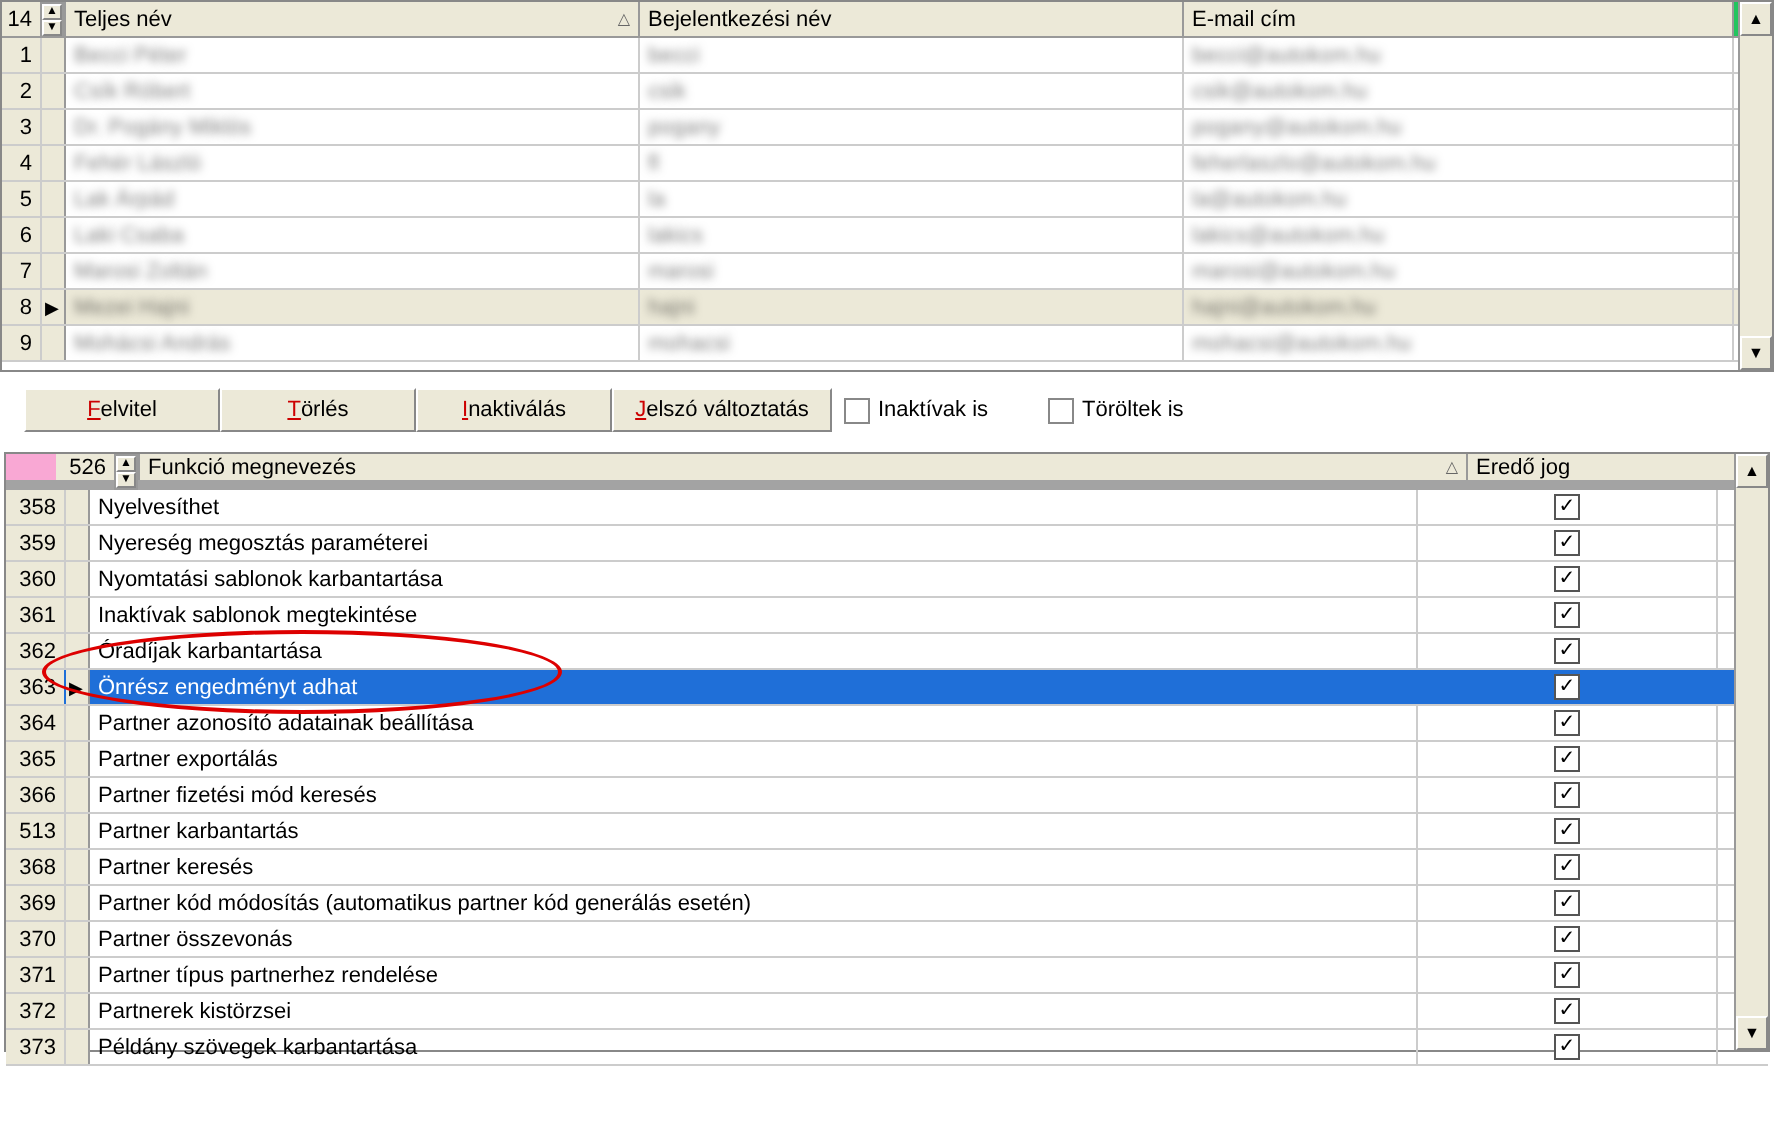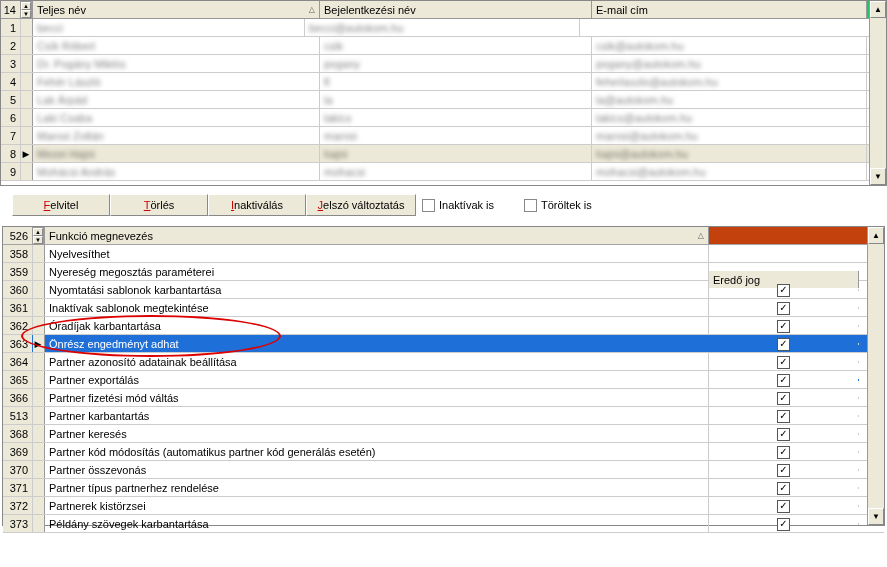--- a/index.html
+++ b/index.html
@@ -77,34 +77,34 @@
     background:#ece9d8;
     margin-right:-1px;
     font-size:11px;
     cursor:pointer;
     position:relative; top:1px;
   }
   .tab.active { background:#fff; border-bottom:1px solid #fff; z-index:2; }
 
   
   .func-table-wrap { border:1px solid #888; margin:2px; height: 300px; position:relative;}
-  .ft-header { display:flex; background:#c2410c; border-bottom:1px solid #a3a3a3; height:18px;}
+  .ft-header { display:flex; background:#f9a8d4; border-bottom:5px solid #a3a3a3; height:18px;justify-content:flex-end;}
   .ft-header .cell {
     background:#ece9d8; border-right:1px solid #999; padding:2px 4px; font-size:11px;
     display:flex;align-items:center;height:100%;
   }
   .ft-body { overflow:hidden; }
   .ft-row { display:flex; height:18px; border-bottom:1px solid #ccc;}
   .ft-row .cell { border-right:1px solid #ccc; padding:1px 4px; display:flex;align-items:center;}
   .ft-row.selected { background:#1f6fd8; color:#fff; }
   .ft-row.selected .cell { border-right-color:#1f6fd8;}
   .fcol-idx { width:30px; background:#ece9d8; border-right:1px solid #999; justify-content:flex-end; color:#000;}
   .ft-row.selected .fcol-idx {color:#000;}
   .fcol-name { width: 676px; }
-  .fcol-jog { width: 150px; justify-content:center;margin-top:44px;}
+  .fcol-jog { width: 150px; justify-content:center;}
   .check { width:13px;height:13px;border:1px solid #555;background:#fff;display:flex;align-items:center;justify-content:center;color:#000;font-size:10px;line-height:1;}
 
   
   .red-ellipse {
     position:absolute;
     border:2px solid #d00;
     border-radius:50%;
     pointer-events:none;
   }
 </style>
@@ -132,20 +132,21 @@
           <span>Bejelentkezési név</span>
         </div>
         <div class="cell col-email">
           <span>E-mail cím</span>
         </div>
       </div>
       <div class="ut-body" id="user-rows">
           <div class="ut-row">
             <div class="cell col-idx">1</div>
             <div class="cell" style="width:12px;padding:0;justify-content:center;background:#ece9d8;border-right:1px solid #999;"></div>
+            <div class="cell col-fullname blur">Becci Péter</div>
             <div class="cell col-login blur">becci</div>
             <div class="cell col-email blur">becci@autokom.hu</div>
           </div>
           <div class="ut-row">
             <div class="cell col-idx">2</div>
             <div class="cell" style="width:12px;padding:0;justify-content:center;background:#ece9d8;border-right:1px solid #999;"></div>
             <div class="cell col-fullname blur">Csík Róbert</div>
             <div class="cell col-login blur">csik</div>
             <div class="cell col-email blur">csik@autokom.hu</div>
           </div>
@@ -313,21 +314,21 @@
           <div class="cell fcol-idx">365</div>
           <div class="cell" style="width:12px;padding:0;justify-content:center;background:#ece9d8;border-right:1px solid #999;color:#000;"></div>
           <div class="cell fcol-name" style="width:664px">Partner exportálás</div>
           <div class="cell fcol-jog">
             <span class="check">✓</span>
           </div>
         </div>
         <div class="ft-row">
           <div class="cell fcol-idx">366</div>
           <div class="cell" style="width:12px;padding:0;justify-content:center;background:#ece9d8;border-right:1px solid #999;color:#000;"></div>
-          <div class="cell fcol-name" style="width:664px">Partner fizetési mód váltás</div>
+          <div class="cell fcol-name" style="width:664px">Partner fizetési mód keresés</div>
           <div class="cell fcol-jog">
             <span class="check">✓</span>
           </div>
         </div>
         <div class="ft-row">
           <div class="cell fcol-idx">513</div>
           <div class="cell" style="width:12px;padding:0;justify-content:center;background:#ece9d8;border-right:1px solid #999;color:#000;"></div>
           <div class="cell fcol-name" style="width:664px">Partner karbantartás</div>
           <div class="cell fcol-jog">
             <span class="check">✓</span>

